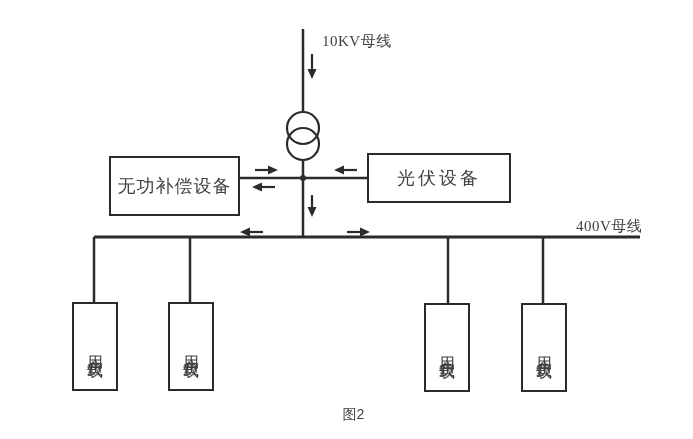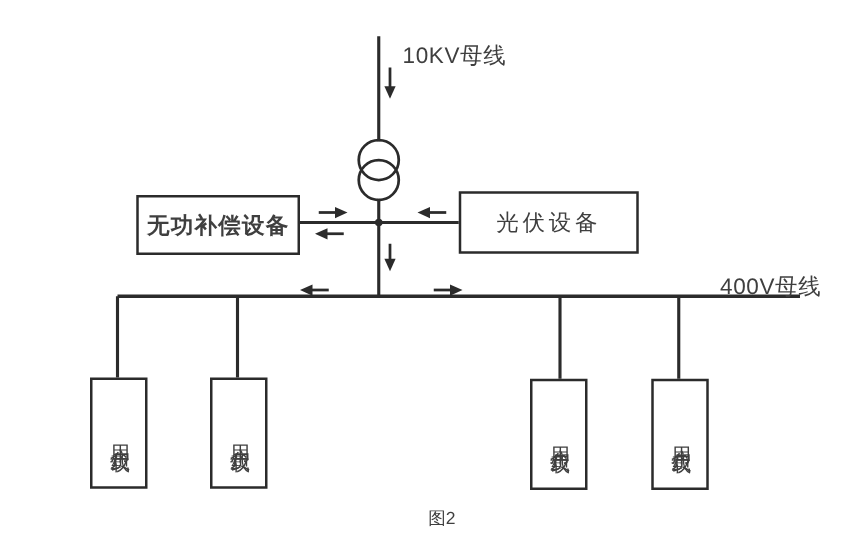--- a/index.html
+++ b/index.html
@@ -49,23 +49,24 @@
   }
   .load-box span {
     writing-mode: vertical-rl;
     text-orientation: upright;
     letter-spacing: 2px;
     line-height: 1;
   }
   .bus-label {
     position: absolute;
     color: var(--text);
-    font-size: 18px;
+    font-size: 15px;
     letter-spacing: 0.5px;
     white-space: nowrap;
+    font-family: Liberation Serif, serif;
   }
   .caption {
     position: absolute;
     left: 0;
     right: 0;
     top: 406px;
     text-align: center;
     color: var(--text);
     font-size: 14px;
     margin-left: 14px;
@@ -129,21 +130,21 @@
 
     <g>
       <line x1="347" y1="232" x2="362" y2="232" stroke="var(--line)" stroke-width="2.2"></line>
       <polygon points="370,232 360,227.5 360,236.5" fill="var(--line)"></polygon>
     </g>
   </svg>
 
   <div class="bus-label" style="left:322px; top:32px;">10KV母线</div>
   <div class="bus-label" style="left:576px; top:217px;">400V母线</div>
 
-  <div class="eq-box" style="left:109px; top:156px; width:131px; height:48px;font-weight:bold;">
+  <div class="eq-box" style="left:109px; top:156px; width:131px; height:60px;">
     <span>无功补偿设备</span>
   </div>
   <div class="eq-box" style="left:367px; top:153px; width:144px; height:50px; letter-spacing:3px;">
     <span>光伏设备</span>
   </div>
 
   <div class="load-box" style="left:72px;  top:302px;">
     <span>用户负载</span>
   </div>
   <div class="load-box" style="left:168px; top:302px;">

